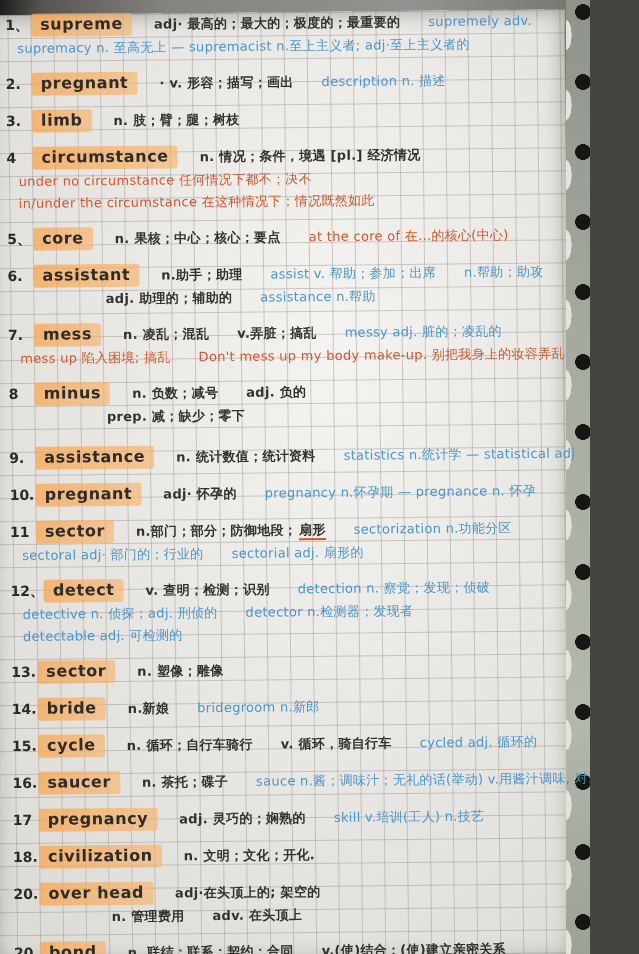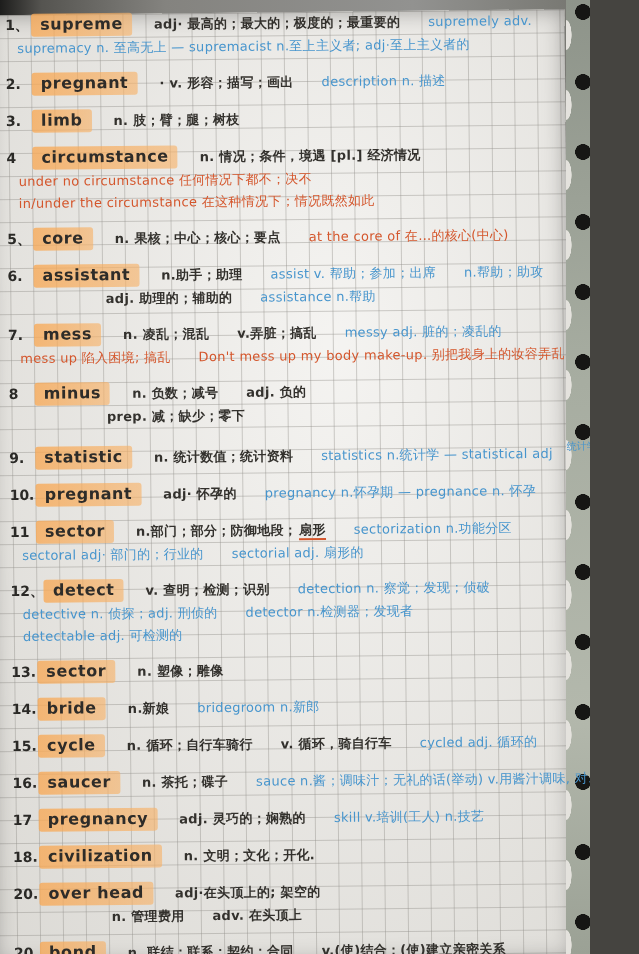--- a/index.html
+++ b/index.html
@@ -99,21 +99,21 @@
       </div>
       <div class="entry">
         <div class="line"><span class="num">7.</span><span class="word">mess</span><span class="seg black">n. 凌乱；混乱</span><span class="seg black">v.弄脏；搞乱</span><span class="seg blue">messy  adj. 脏的；凌乱的</span></div>
         <div class="line cont indent-0"><span class="seg red">mess up   陷入困境; 搞乱</span><span class="seg red">Don't mess up my body make-up.  别把我身上的妆容弄乱</span></div>
       </div>
       <div class="entry">
         <div class="line"><span class="num">8</span><span class="word">minus</span><span class="seg black">n. 负数；减号</span><span class="seg black">adj. 负的</span></div>
         <div class="line cont indent-1"><span class="seg black">prep. 减；缺少；零下</span></div>
       </div>
       <div class="entry">
-        <div class="line"><span class="num">9.</span><span class="word">statistic</span><span class="seg black">n. 统计数值；统计资料</span><span class="seg blue">statistics  n.统计学 — statistical  adj</span><span class="seg blue sup">统计学家</span><span class="seg blue tight">—statistician</span></div>
+        <div class="line"><span class="num">9.</span><span class="word">assistance</span><span class="seg black">n. 统计数值；统计资料</span><span class="seg blue">statistics  n.统计学 — statistical  adj</span><span class="seg blue sup">统计学家</span><span class="seg blue tight">—statistician</span></div>
       </div>
       <div class="entry">
         <div class="line"><span class="num">10.</span><span class="word">pregnant</span><span class="seg black">adj· 怀孕的</span><span class="seg blue">pregnancy  n.怀孕期  — pregnance  n. 怀孕</span></div>
       </div>
       <div class="entry">
         <div class="line"><span class="num">11</span><span class="word">sector</span><span class="seg black">n.部门；部分；防御地段；</span><span class="seg black u tight">扇形</span><span class="seg blue">sectorization   n.功能分区</span></div>
         <div class="line cont indent-0"><span class="seg blue">sectoral   adj· 部门的；行业的</span><span class="seg blue">sectorial  adj. 扇形的</span></div>
       </div>
       <div class="entry">
         <div class="line"><span class="num">12、</span><span class="word">detect</span><span class="seg black">v. 查明；检测；识别</span><span class="seg blue">detection    n. 察觉；发现；侦破</span></div>

